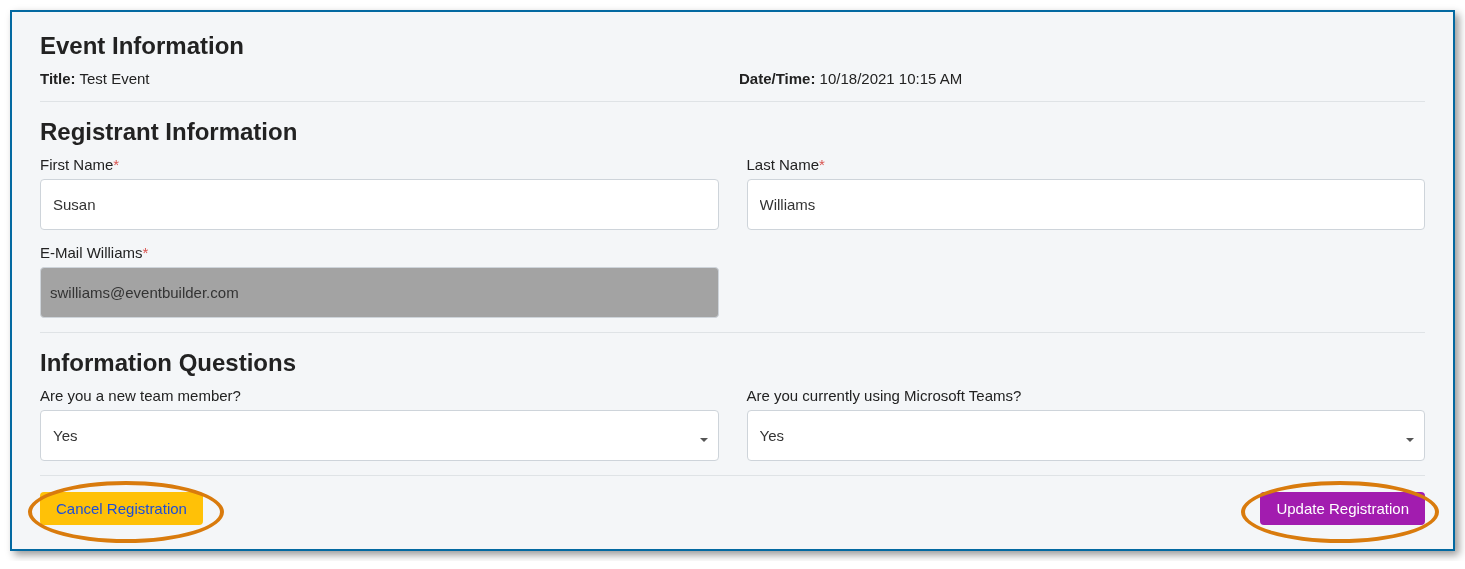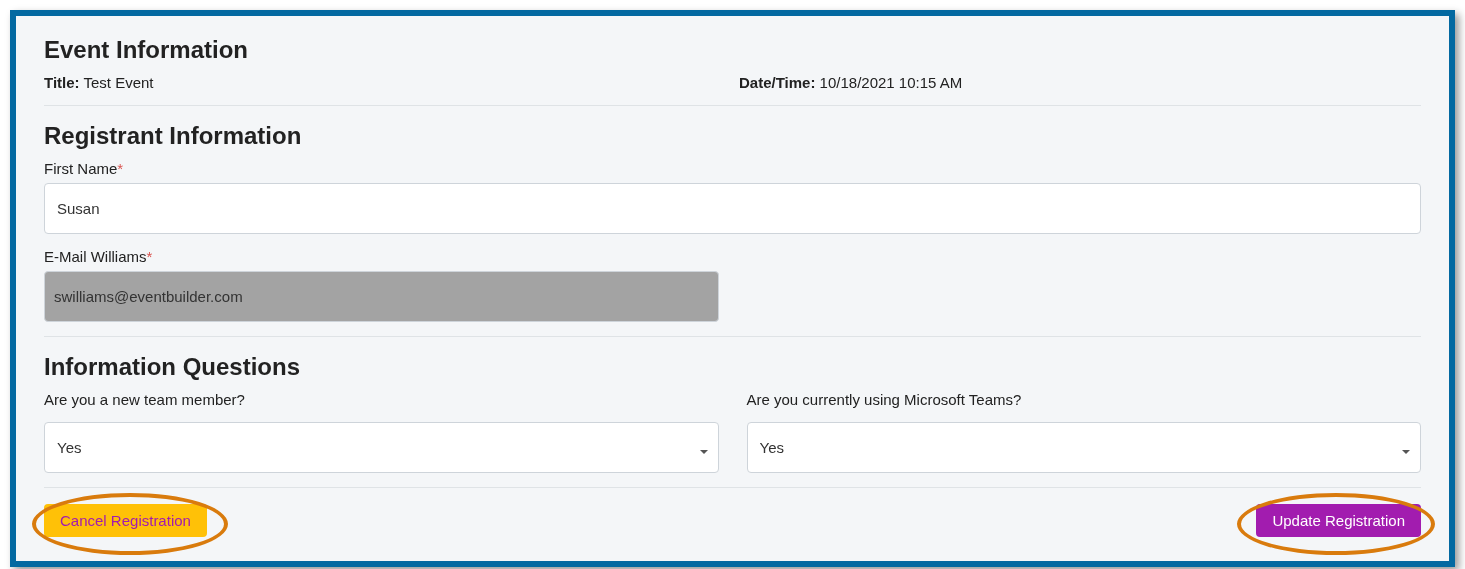--- a/index.html
+++ b/index.html
@@ -4,21 +4,21 @@
   <style>
     * { box-sizing: border-box; margin: 0; padding: 0; }
     body {
       font-family: "Segoe UI", -apple-system, BlinkMacSystemFont, sans-serif;
       background: #fff;
       padding: 10px;
     }
     .panel {
       width: 1445px;
       background: #f4f6f8;
-      border: 6px solid #0369a1;
+      border: 2px solid #0369a1;
       box-shadow: 4px 4px 8px rgba(0,0,0,0.4);
       padding: 20px 28px 24px 28px;
       position: relative;
     }
     h3.section-title {
       font-size: 24px;
       font-weight: 600;
       color: #222;
       margin-bottom: 10px;
     }
@@ -55,21 +55,21 @@
       background: #fff;
       border: 1px solid #ced4da;
       border-radius: 4px;
       width: 100%;
       font-family: inherit;
     }
     .text-input.readonly {
       background: #a3a3a3;
       padding-left: 9px;
     }
-    .select-wrap { position: relative; margin-top: 8px; }
+    .select-wrap { position: relative; }
     .select-input {
       appearance: none;
       -webkit-appearance: none;
       padding-right: 30px;
     }
     .chevron {
       position: absolute;
       right: 10px;
       top: 50%;
       transform: translateY(-50%);
@@ -84,21 +84,21 @@
     }
     .btn {
       display: inline-block;
       padding: 8px 16px;
       font-size: 15px;
       border: none;
       border-radius: 4px;
       cursor: pointer;
       font-family: inherit;
     }
-    .btn-warning { background: #ffc107; color: #a21caf; }
+    .btn-warning { background: #ffc107; color: #1d4ed8; }
     .btn-success { background: #a21caf; color: #fff; }
     .highlight-ring {
       position: absolute;
       border: 4px solid #d97b0d;
       border-radius: 50%;
       pointer-events: none;
     }
     .ring-left {
       width: 196px; height: 62px;
       left: 16px; bottom: 6px;
@@ -128,20 +128,26 @@
   <hr class="divider">
 
   <h3 class="section-title">Registrant Information</h3>
 
   <div class="form-row">
     <div class="form-col">
       <label class="form-label">
         <span>First Name</span><span class="req">*</span>
       </label>
       <input type="text" class="text-input" value="Susan" style="">
+    </div>
+    <div class="form-col">
+      <label class="form-label">
+        <span>Last Name</span><span class="req">*</span>
+      </label>
+      <input type="text" class="text-input" value="Williams" style="">
     </div>
   </div>
 
   <div class="form-row">
     <div class="form-col">
       <label class="form-label">
         <span>E-Mail Williams</span><span class="req">*</span>
       </label>
       <input type="text" class="text-input readonly" readonly="" value="swilliams@eventbuilder.com" style="">
     </div>

